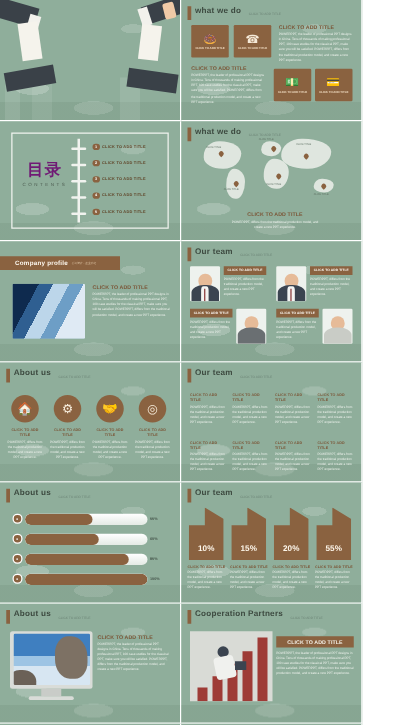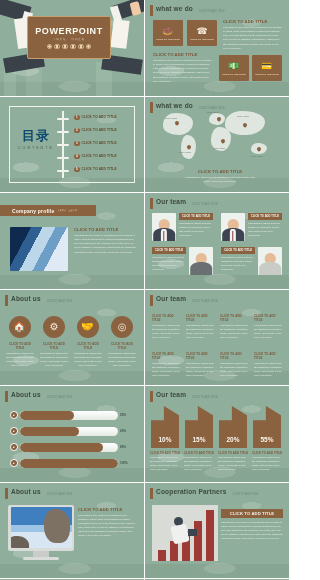--- a/index.html
+++ b/index.html
@@ -69,21 +69,21 @@
   .board .icons i {
     width: 5.4px; height: 5.4px; border-radius: 50%;
     border: .5px solid #d9bd96; display: block;
     background: radial-gradient(circle at 50% 50%, #e8d4b4 0 1.2px, transparent 1.3px);
   }
   .paper { position: absolute; background: #f5f3ec; }
 
   
   .cframe { position: absolute; left: 9px; top: 9px; right: 9px; bottom: 9px; border: 1px solid #f1f3ef; }
   .cleft { position: absolute; left: 18px; top: 30px; text-align: center; }
-  .cleft .cn { font-size: 13px; font-weight: bold; color: #0c4a6e; letter-spacing: 1px; }
+  .cleft .cn { font-size: 13px; font-weight: bold; color: #701a75; letter-spacing: 1px; }
   .cleft .en { font-size: 3.6px; color: #4d5d51; letter-spacing: 2px; margin-top: 1px; }
   .spine { position: absolute; left: 62px; top: 14px; bottom: 14px; width: 2px; background: #f1f3ef; }
   .ring { position: absolute; left: 57px; width: 12px; height: 2.6px; background: #f1f3ef; border-radius: 1px; }
   .citem { position: absolute; left: 74px; display: flex; align-items: center; gap: 2px; }
   .citem .num {
     width: 5.6px; height: 5.6px; border-radius: 50%; background: #8a6240;
     color: #fff; font-size: 3px; font-weight: bold; display: flex; align-items: center; justify-content: center;
   }
   .citem .lab { font-size: 3.1px; font-weight: bold; color: #5f4427; letter-spacing: .2px; }
 
@@ -160,32 +160,20 @@
       <div class="city"></div>
       <div class="arm" style="left:-4px;top:2px;width:34px;height:16px;transform:rotate(16deg);"></div>
       <div class="cuff" style="left:22px;top:12px;width:9px;height:16px;transform:rotate(16deg);"></div>
       <div class="arm" style="right:-6px;top:0px;width:36px;height:15px;transform:rotate(-18deg);"></div>
       <div class="cuff" style="right:24px;top:6px;width:8px;height:15px;transform:rotate(-18deg);"></div>
       <div class="hand" style="right:4px;top:2px;width:9px;height:13px;transform:rotate(-14deg);"></div>
       <div class="arm" style="left:4px;bottom:26px;width:40px;height:15px;transform:rotate(-10deg);"></div>
       <div class="arm" style="right:2px;bottom:24px;width:40px;height:15px;transform:rotate(8deg);"></div>
       <div class="paper" style="left:16px;top:18px;width:16px;height:30px;transform:rotate(-8deg);"></div>
       <div class="paper" style="right:16px;top:20px;width:16px;height:28px;transform:rotate(7deg);"></div>
-      <div class="board">
-        <div class="bt">POWERPOINT</div>
-        <div class="bs">工作总结 · 计划汇报</div>
-        <div class="icons">
-          <i></i>
-          <i></i>
-          <i></i>
-          <i></i>
-          <i></i>
-          <i></i>
-        </div>
-      </div>
     </div>
   </div>
 
   <div class="slide">
     <div class="inner">
       <div class="shead">
         <div class="bar"></div>
         <div class="ttl">what we do</div>
         <div class="sub">CLICK TO ADD TITLE</div>
       </div>

